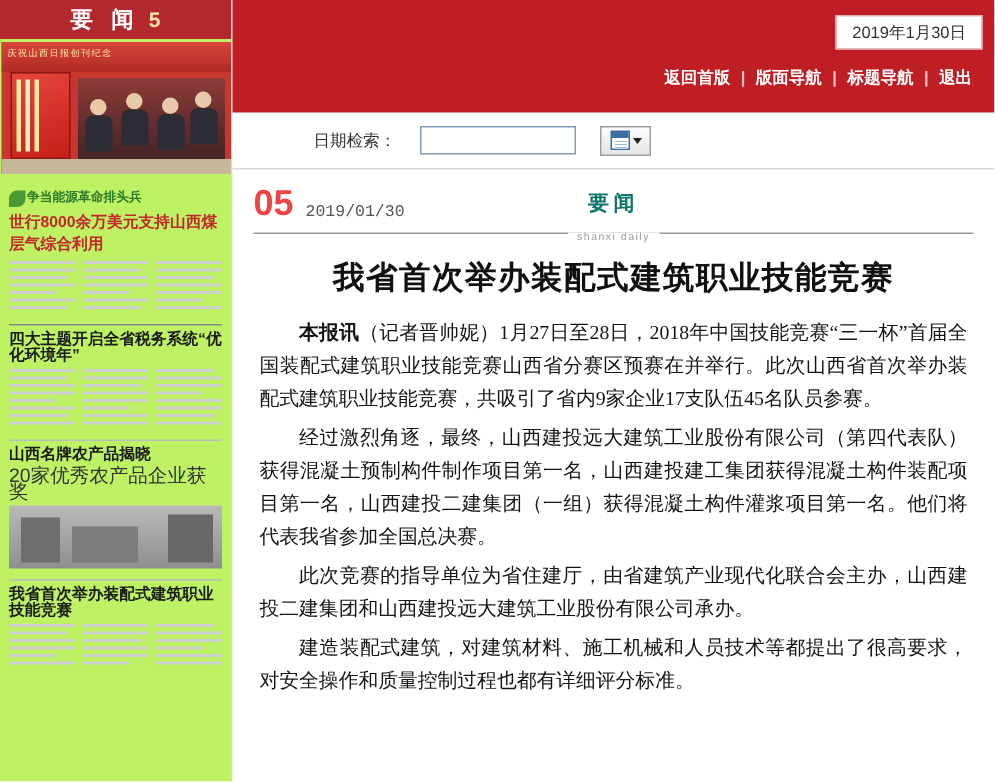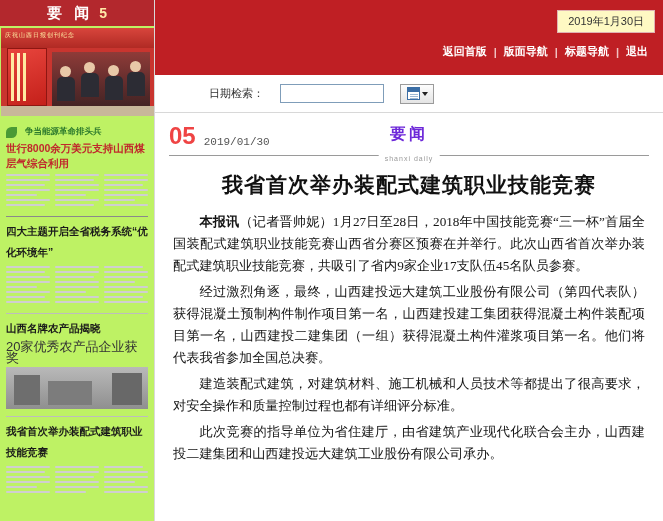--- a/index.html
+++ b/index.html
@@ -85,39 +85,39 @@
     position: absolute; width: 18px; height: 24px; border-radius: 5px 5px 0 0;
     background: #2c2c34;
   }
   .thumb .floor {
     position:absolute; left:0; bottom:0; width:100%; height:10px;
     background:#c8b79a;
   }
 
   .news-block { padding: 4px 6px 0 6px; }
   .kicker {
-    display: flex; align-items: center; gap: 8px;
+    display: flex; align-items: center; gap: 1px;
     margin-top: 6px;
   }
   .kicker .leaf {
     width: 11px; height: 11px; flex: 0 0 11px;
     background: #4a9a35;
     border-radius: 50% 0 50% 0;
   }
   .kicker .kicker-text {
     font-size: 8.5px; color: #2d7a2d; font-weight: bold;
     white-space: nowrap; overflow: hidden;
   }
   .headline-red {
     font-size: 10.5px; color: #c0292c; font-weight: bold;
     line-height: 15px; margin: 3px 0 2px 0;
   }
   .headline-dark {
     font-size: 10.5px; color: #1a1a1a; font-weight: bold;
-    line-height: 21px; margin: 3px 0 2px 0;
+    line-height: 11px; margin: 3px 0 2px 0;
   }
   .body-cols {
     display: flex; gap: 5px; margin-top: 3px;
   }
   .body-cols .bcol { flex: 1; }
   .line {
     height: 2px; background: #cfcfcf; margin-bottom: 3px; border-radius: 1px;
   }
   .line.s { width: 70%; }
   .line.m { width: 88%; }
@@ -163,21 +163,21 @@
     font-size: 52px;
     font-weight: bold;
     letter-spacing: 2px;
     margin-left: 8px;
     text-shadow: 1px 1px 0 #7d0f13;
   }
   #date-box {
     position: absolute;
     right: 8px;
     top: 10px;
-    background: #fef9c3;
+    background: #ffffff;
     border: 1px solid #e0b3b3;
     color: #333333;
     font-size: 11px;
     padding: 3px 10px;
     margin-left: 20px;
   }
   #navbar {
     position: absolute;
     right: 8px;
     top: 44px;
@@ -248,23 +248,23 @@
     line-height: 30px;
   }
   #article-head .issue-date {
     font-size: 11px; color: #555; margin-left: 8px; padding-bottom: 3px;
     font-family: "Liberation Mono", monospace;
   }
   #article-head .section-name {
     position: absolute;
     left: 0; right: 0;
     text-align: center;
-    font-size: 16px;
+    font-size: 14px;
     font-weight: bold;
-    color: #6d28d9;
+    color: #0f766e;
     letter-spacing: 3px;
     bottom: 10px;
   }
   #head-rule {
     margin: 0 14px;
     border-top: 1px solid #9a9a9a;
     position: relative;
     height: 10px;
   }
   #head-rule .rule-center {
@@ -487,18 +487,18 @@
 
     <div id="head-rule">
       <span class="rule-center">shanxi daily</span>
     </div>
 
     <div id="article-title">我省首次举办装配式建筑职业技能竞赛</div>
 
     <div id="article-body">
       <p><span class="lead">本报讯</span><span>（记者晋帅妮）1月27日至28日，2018年中国技能竞赛“三一杯”首届全国装配式建筑职业技能竞赛山西省分赛区预赛在并举行。此次山西省首次举办装配式建筑职业技能竞赛，共吸引了省内9家企业17支队伍45名队员参赛。</span></p>
       <p><span>经过激烈角逐，最终，山西建投远大建筑工业股份有限公司（第四代表队）获得混凝土预制构件制作项目第一名，山西建投建工集团获得混凝土构件装配项目第一名，山西建投二建集团（一组）获得混凝土构件灌浆项目第一名。他们将代表我省参加全国总决赛。</span></p>
+      <p><span>此次竞赛的指导单位为省住建厅，由省建筑产业现代化联合会主办，山西建投二建集团和山西建投远大建筑工业股份有限公司承办。</span></p>
       <p><span>建造装配式建筑，对建筑材料、施工机械和人员技术等都提出了很高要求，对安全操作和质量控制过程也都有详细评分标准。</span></p>
-      <p><span>此次竞赛的指导单位为省住建厅，由省建筑产业现代化联合会主办，山西建投二建集团和山西建投远大建筑工业股份有限公司承办。</span></p>
     </div>
 
   </div>
 </div>
 
 </body></html>

